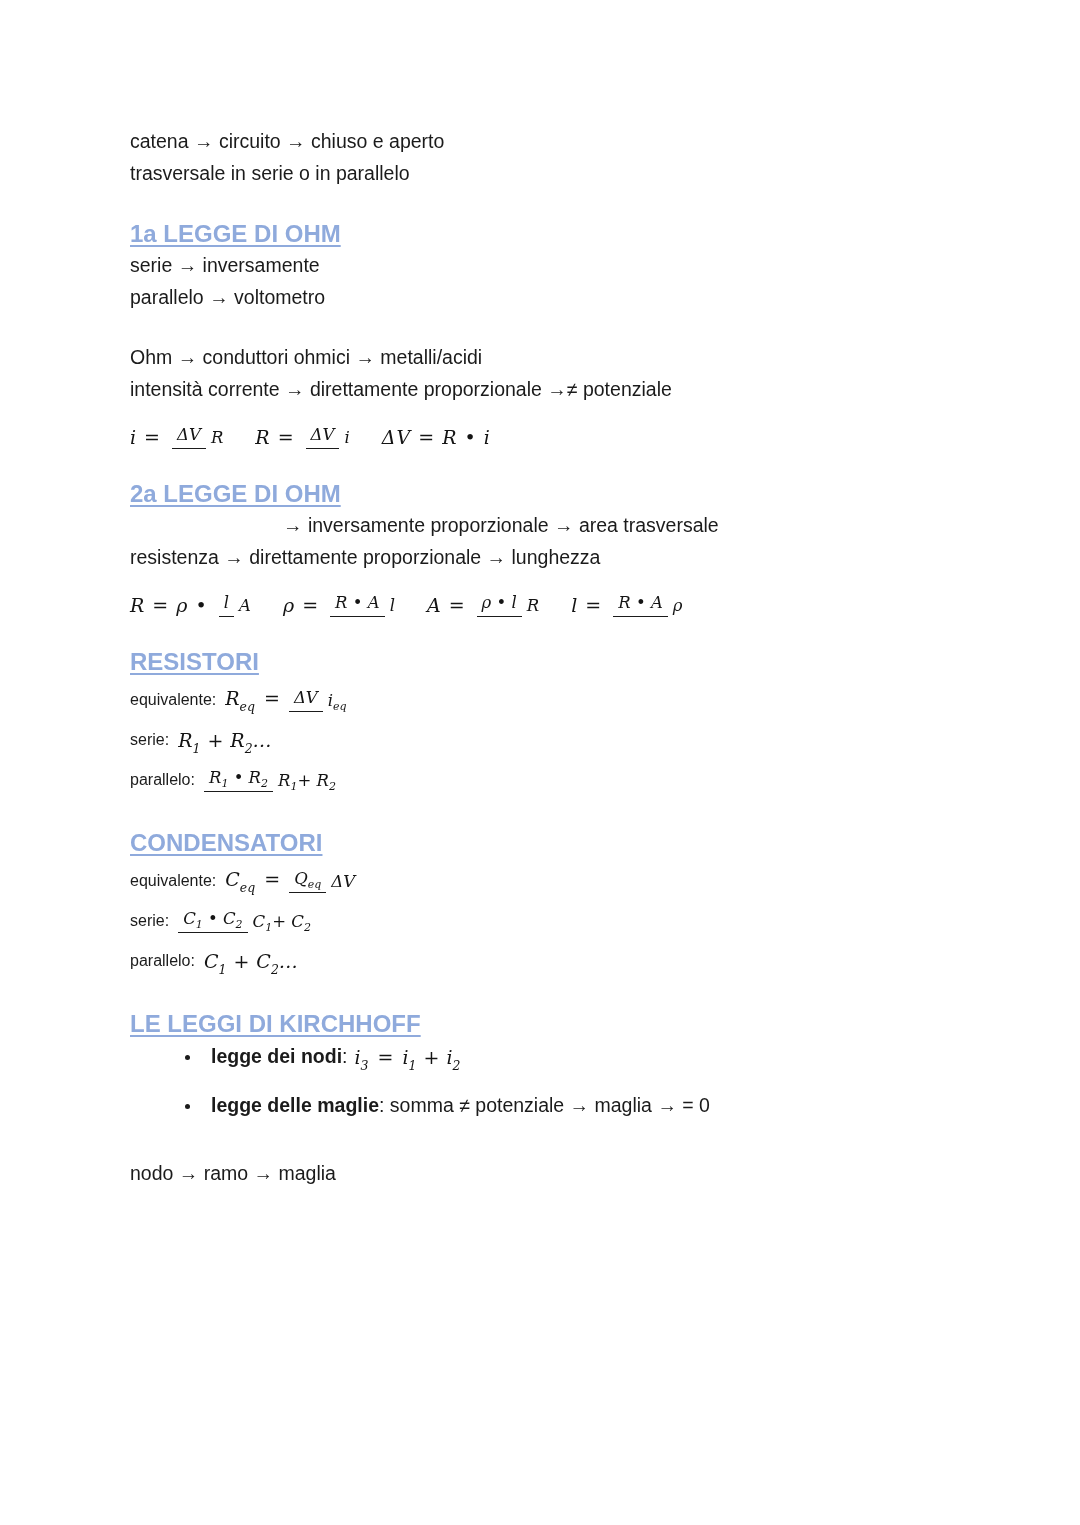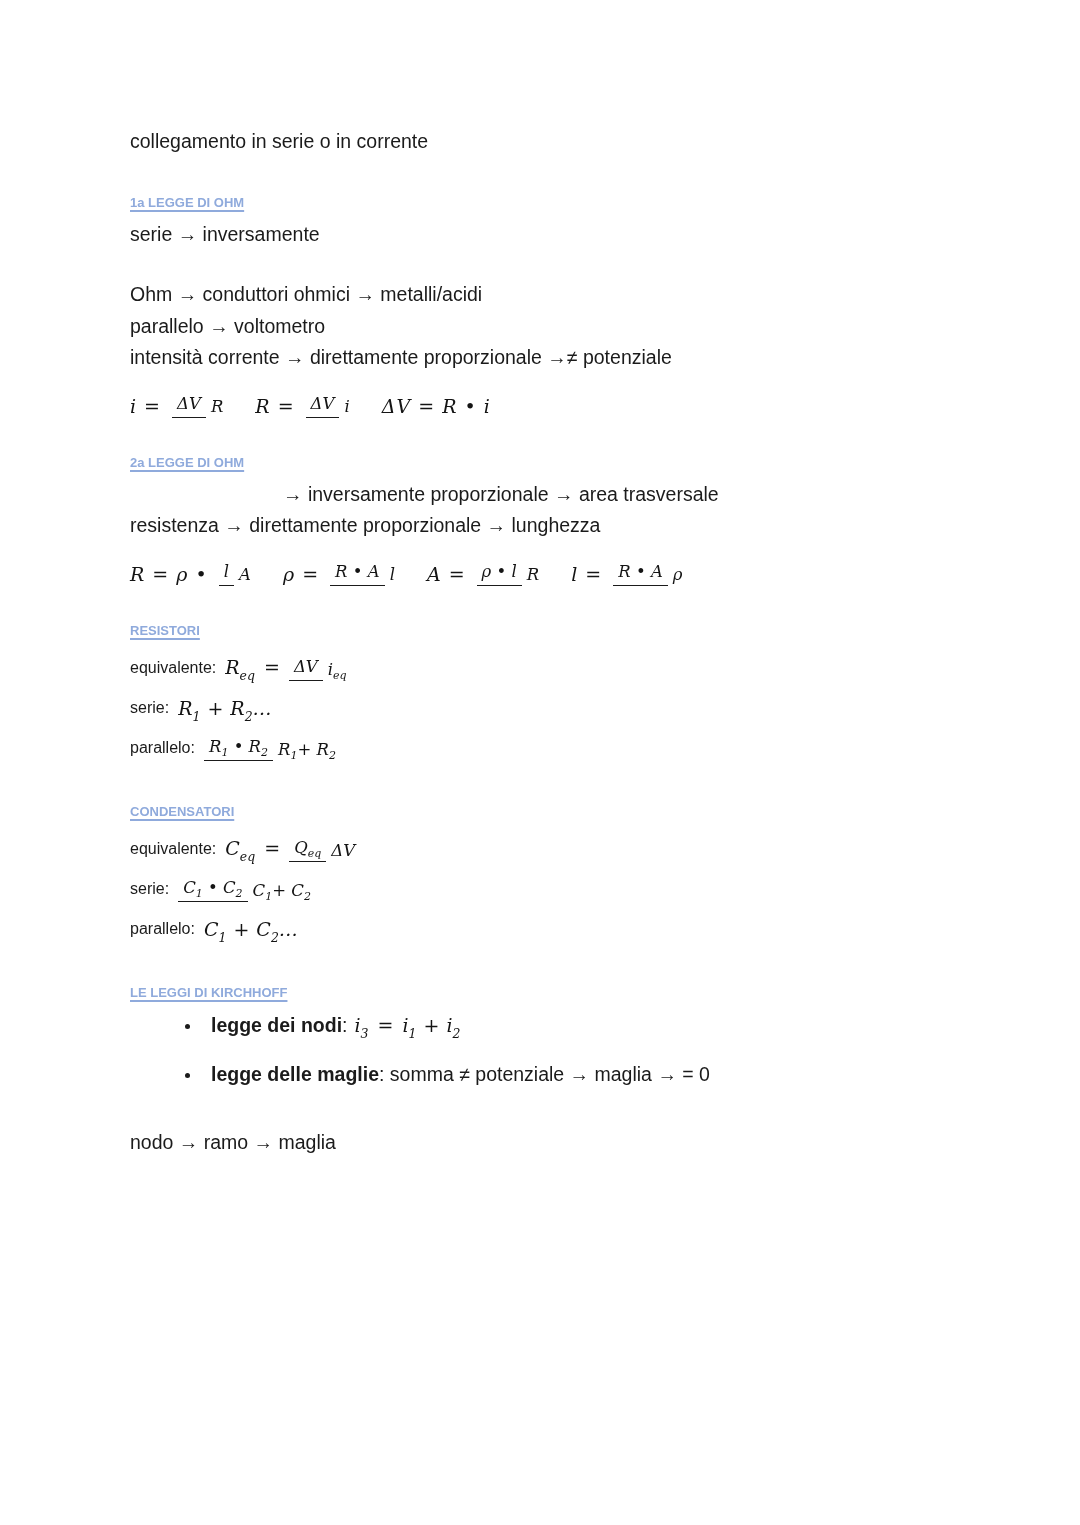--- a/index.html
+++ b/index.html
@@ -16,21 +16,21 @@
     font-family:"Liberation Sans",sans-serif;
     padding:126px 110px 0 130px;
     overflow:hidden;
   }
   .line{
     font-size:19.5px;line-height:31.5px;
     margin:0;white-space:nowrap;
   }
   .gap-top{margin-top:29px;}
   .sec-heading{
-    font-size:13px;font-weight:700;line-height:32px;
+    font-size:24px;font-weight:700;line-height:32px;
     color:var(--heading);
     text-decoration:underline;
     text-decoration-thickness:1.5px;
     text-underline-offset:3px;
     margin:29px 0 0 0;
     white-space:nowrap;
   }
   .indent{margin-left:153px;}
   
   .math{
@@ -86,27 +86,28 @@
   .kirchhoff-list li::marker{font-size:17px;}
   .li-inner{display:inline-flex;align-items:center;flex-wrap:nowrap;}
   .bold{font-weight:700;}
   .sep{margin-right:7px;}
 </style>
 </head>
 <body>
 
 <div class="page">
 
-  <p class="line">collegamento in serie o in corrente</p>
+  <p class="line">catena → circuito → chiuso e aperto</p>
+  <p class="line">trasversale in serie o in parallelo</p>
 
   <h2 class="sec-heading">1a LEGGE DI OHM</h2>
   <p class="line">serie → inversamente</p>
+  <p class="line">parallelo → voltometro</p>
+
   <p class="line gap-top">Ohm → conduttori ohmici → metalli/acidi</p>
-
-  <p class="line">parallelo → voltometro</p>
   <p class="line">intensità corrente → direttamente proporzionale →≠ potenziale</p>
 
   <div class="mrow math">
     <span class="mgroup">
       <span class="mlhs">i =</span>
       <span class="frac">
           <span class="num">ΔV</span>
           <span class="den">R</span>
         </span>
     </span>

